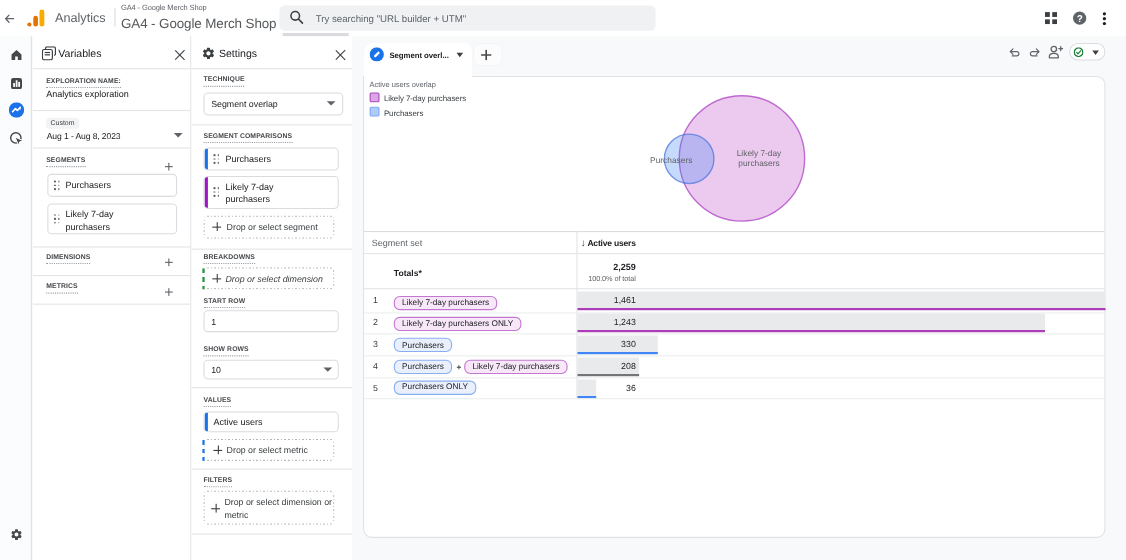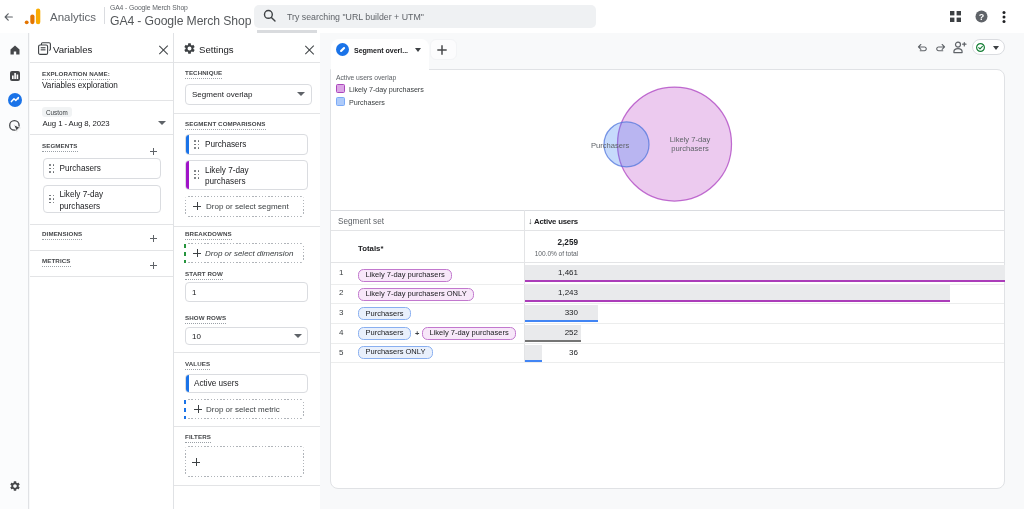--- a/index.html
+++ b/index.html
@@ -107,21 +107,21 @@
   <svg class="abs" style="left:38px;top:42px;" width="13" height="13" viewBox="0 0 13 13">
     <rect x="0.6" y="3" width="9" height="9.4" rx="1.5" stroke="#3c4043" stroke-width="1.1" fill="none"></rect>
     <path d="M3.4 3 V1.9 a1.2 1.2 0 0 1 1.2 -1.2 H11 a1.4 1.4 0 0 1 1.4 1.4 V7 a1.2 1.2 0 0 1 -1.2 1.2" stroke="#3c4043" stroke-width="1.1" fill="none"></path>
     <rect x="2.7" y="5.2" width="4.8" height="1.1" fill="#3c4043"></rect>
     <rect x="2.7" y="7.3" width="4.8" height="1.1" fill="#3c4043"></rect>
   </svg>
   <div class="abs" style="left:53px;top:44px;font-size:9.6px;color:#202124;">Variables</div>
   <div class="xclose" style="left:158px;top:45px;"></div>
   <div class="divh" style="left:30px;top:62px;width:143px;"></div>
   <div class="abs lbl" style="left:42px;top:70px;">EXPLORATION NAME:</div>
-  <div class="abs" style="left:42px;top:81px;font-size:8.2px;color:#202124;">Variables exploration</div>
+  <div class="abs" style="left:42px;top:81px;font-size:8.2px;color:#202124;">Analytics exploration</div>
   <div class="divh" style="left:30px;top:100px;width:143px;"></div>
   <div class="abs" style="left:42px;top:107px;background:#f1f3f4;border-radius:3px;font-size:6.3px;color:#3c4043;padding:1.5px 4px;">Custom</div>
   <div class="abs" style="left:42.5px;top:119px;font-size:7.8px;letter-spacing:-0.1px;color:#202124;">Aug 1 - Aug 8, 2023</div>
   <div class="caret" style="left:158px;top:121px;"></div>
   <div class="divh" style="left:30px;top:134px;width:143px;"></div>
   <div class="abs lbl" style="left:42px;top:142px;">SEGMENTS</div>
   <div class="plus-ic" style="left:149.5px;top:148px;"></div>
   <div class="chipbox" style="left:42.5px;top:158px;width:118px;height:21px;"></div>
   <div class="dots6" id="d1" style="left:49px;top:164px;">
       <i style="left: 0px; top: 0px;"></i>
@@ -210,20 +210,21 @@
   </div>
   <div class="abs" style="left:194px;top:379px;font-size:8.2px;">Active users</div>
   <div class="dropbox" style="left:185px;top:399px;width:119px;height:20px;"></div>
   <div class="abs" style="left:184px;top:399.5px;width:2.2px;height:19px;background:repeating-linear-gradient(to bottom,#1a73e8 0 4.2px,#fff 4.2px 7.8px);"></div>
   <div class="plus-sm" style="left:194px;top:405px;"></div>
   <div class="abs" style="left:206px;top:405px;font-size:8px;color:#3c4043;">Drop or select metric</div>
   <div class="divh" style="left:174px;top:426px;width:146px;"></div>
   <div class="abs lbl" style="left:185px;top:433px;">FILTERS</div>
   <div class="dropbox" style="left:185px;top:446px;width:119px;height:31px;"></div>
   <div class="plus-sm" style="left:192px;top:458px;"></div>
+  <div class="abs" style="left:204px;top:451px;font-size:8px;color:#3c4043;line-height:11.5px;">Drop or select dimension or<br>metric</div>
   <div class="divh" style="left:174px;top:485px;width:146px;"></div>
 
   <svg class="abs" style="left:916px;top:41px;" width="13" height="13" viewBox="0 0 24 24">
     <path fill="#5f6368" d="M7 19h8.5c2.49 0 4.5-2.01 4.5-4.5S17.99 10 15.5 10H6.83l2.88-2.88a.996.996 0 1 0-1.41-1.41L3.71 10.3c-.39.39-.39 1.02 0 1.41l4.59 4.59a.996.996 0 1 0 1.41-1.41L6.83 12h8.67c1.38 0 2.5 1.12 2.5 2.5S16.88 17 15.5 17H7v2z"></path>
   </svg>
   <svg class="abs" style="left:934px;top:41px;" width="13" height="13" viewBox="0 0 24 24">
     <path fill="#5f6368" d="M17 19H8.5C6.01 19 4 16.99 4 14.5S6.01 10 8.5 10h8.67l-2.88-2.88a.996.996 0 1 1 1.41-1.41l4.59 4.59c.39.39.39 1.02 0 1.41l-4.59 4.59a.996.996 0 1 1-1.41-1.41L17.17 12H8.5C7.12 12 6 13.12 6 14.5S7.12 17 8.5 17H17v2z"></path>
   </svg>
   <svg class="abs" style="left:953px;top:41px;" width="14" height="13" viewBox="0 0 14 13">
     <circle cx="5" cy="3.6" r="2.5" stroke="#5f6368" stroke-width="1.2" fill="none"></circle>
@@ -291,21 +292,21 @@
   <div class="abs seg-pill pill-blue" style="left:358px;top:307px;">Purchasers</div>
   <div class="abs" style="left:525px;top:304.5px;width:73px;height:17.8px;background:#e9eaec;border-bottom:2.2px solid #4285f4;"></div>
   <div class="abs" style="left:478px;top:308px;width:100px;font-size:8px;text-align:right;">330</div>
   <div class="divh" style="left:331px;top:323px;width:673px;background:#eceded;"></div>
 
   <div class="abs" style="left:339px;top:328px;font-size:8px;color:#3c4043;">4</div>
   <div class="abs seg-pill pill-blue" style="left:358px;top:326.5px;">Purchasers</div>
   <div class="abs" style="left:415px;top:328.5px;font-size:7.5px;color:#3c4043;font-weight:bold;">+</div>
   <div class="abs seg-pill pill-pink" style="left:422px;top:326.5px;">Likely 7-day purchasers</div>
   <div class="abs" style="left:525px;top:324.5px;width:56px;height:17.8px;background:#e9eaec;border-bottom:2.2px solid #757575;"></div>
-  <div class="abs" style="left:478px;top:328px;width:100px;font-size:8px;text-align:right;">252</div>
+  <div class="abs" style="left:478px;top:328px;width:100px;font-size:8px;text-align:right;">208</div>
   <div class="divh" style="left:331px;top:342.5px;width:673px;background:#eceded;"></div>
 
   <div class="abs" style="left:339px;top:348px;font-size:8px;color:#3c4043;">5</div>
   <div class="abs seg-pill pill-blue" style="left:358px;top:345.5px;">Purchasers ONLY</div>
   <div class="abs" style="left:525px;top:344.5px;width:17px;height:17.8px;background:#e9eaec;border-bottom:2.2px solid #4285f4;"></div>
   <div class="abs" style="left:478px;top:348px;width:100px;font-size:8px;text-align:right;">36</div>
   <div class="divh" style="left:331px;top:362px;width:673px;background:#eceded;"></div>
 
 </div>
 

